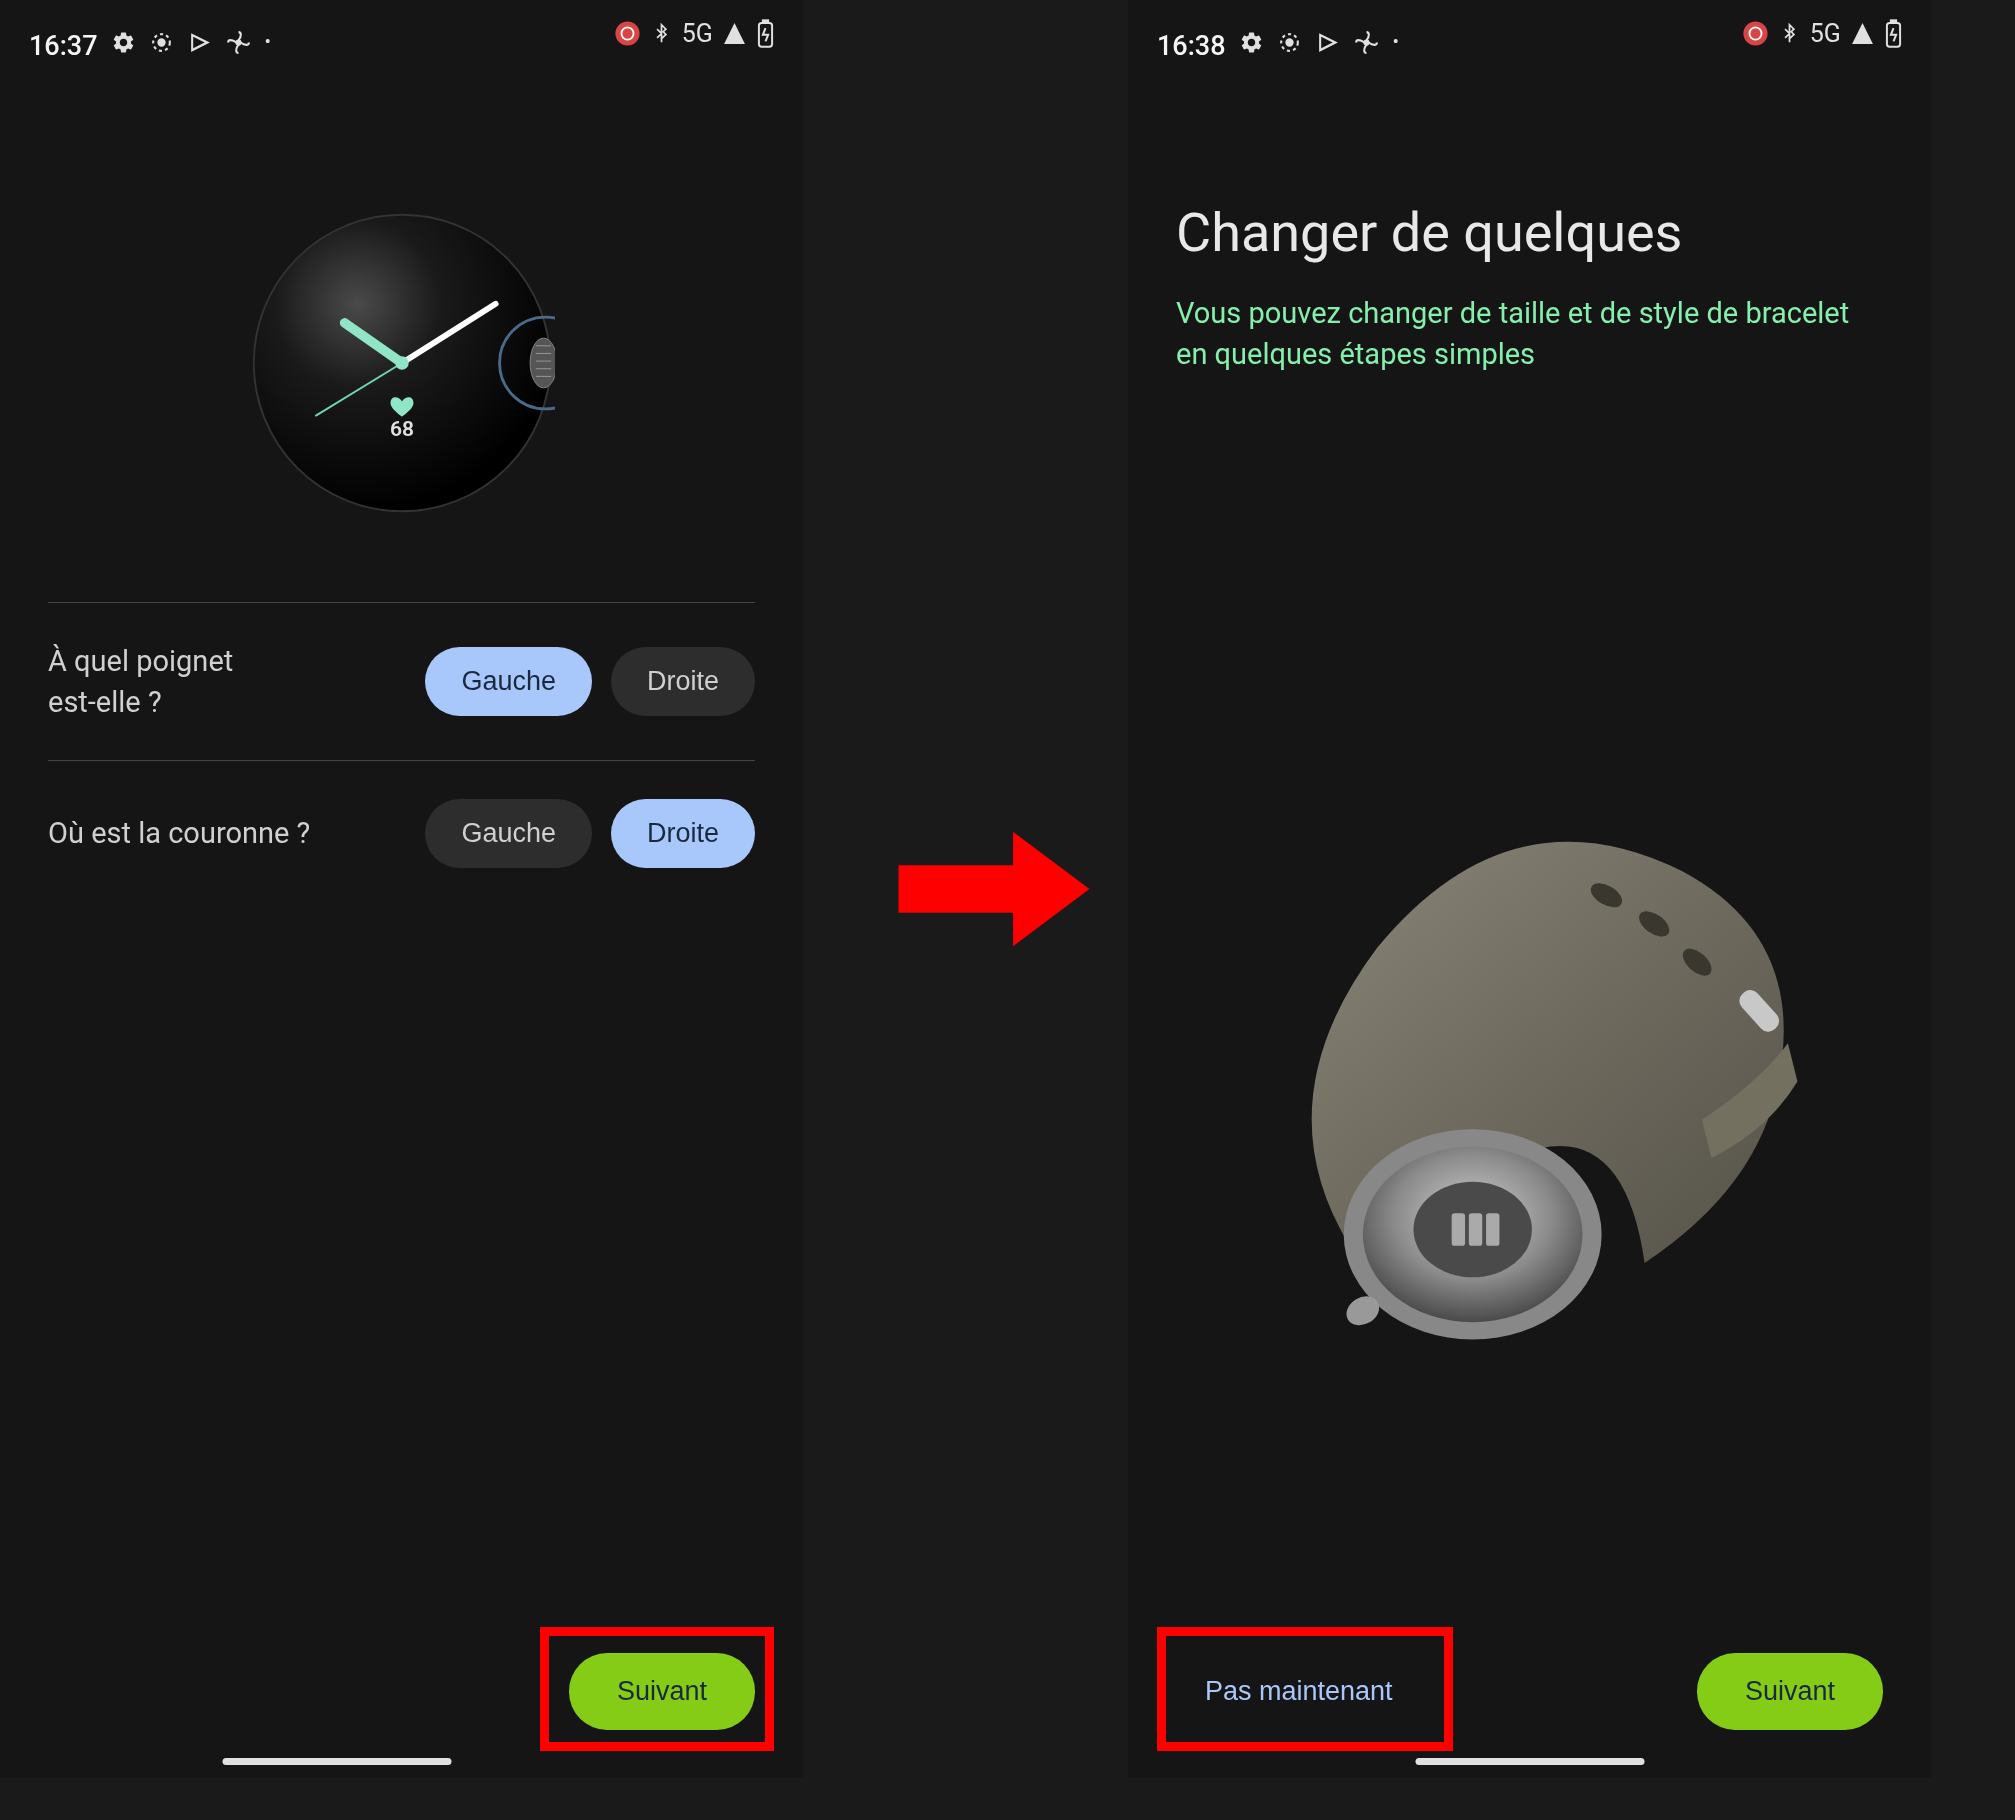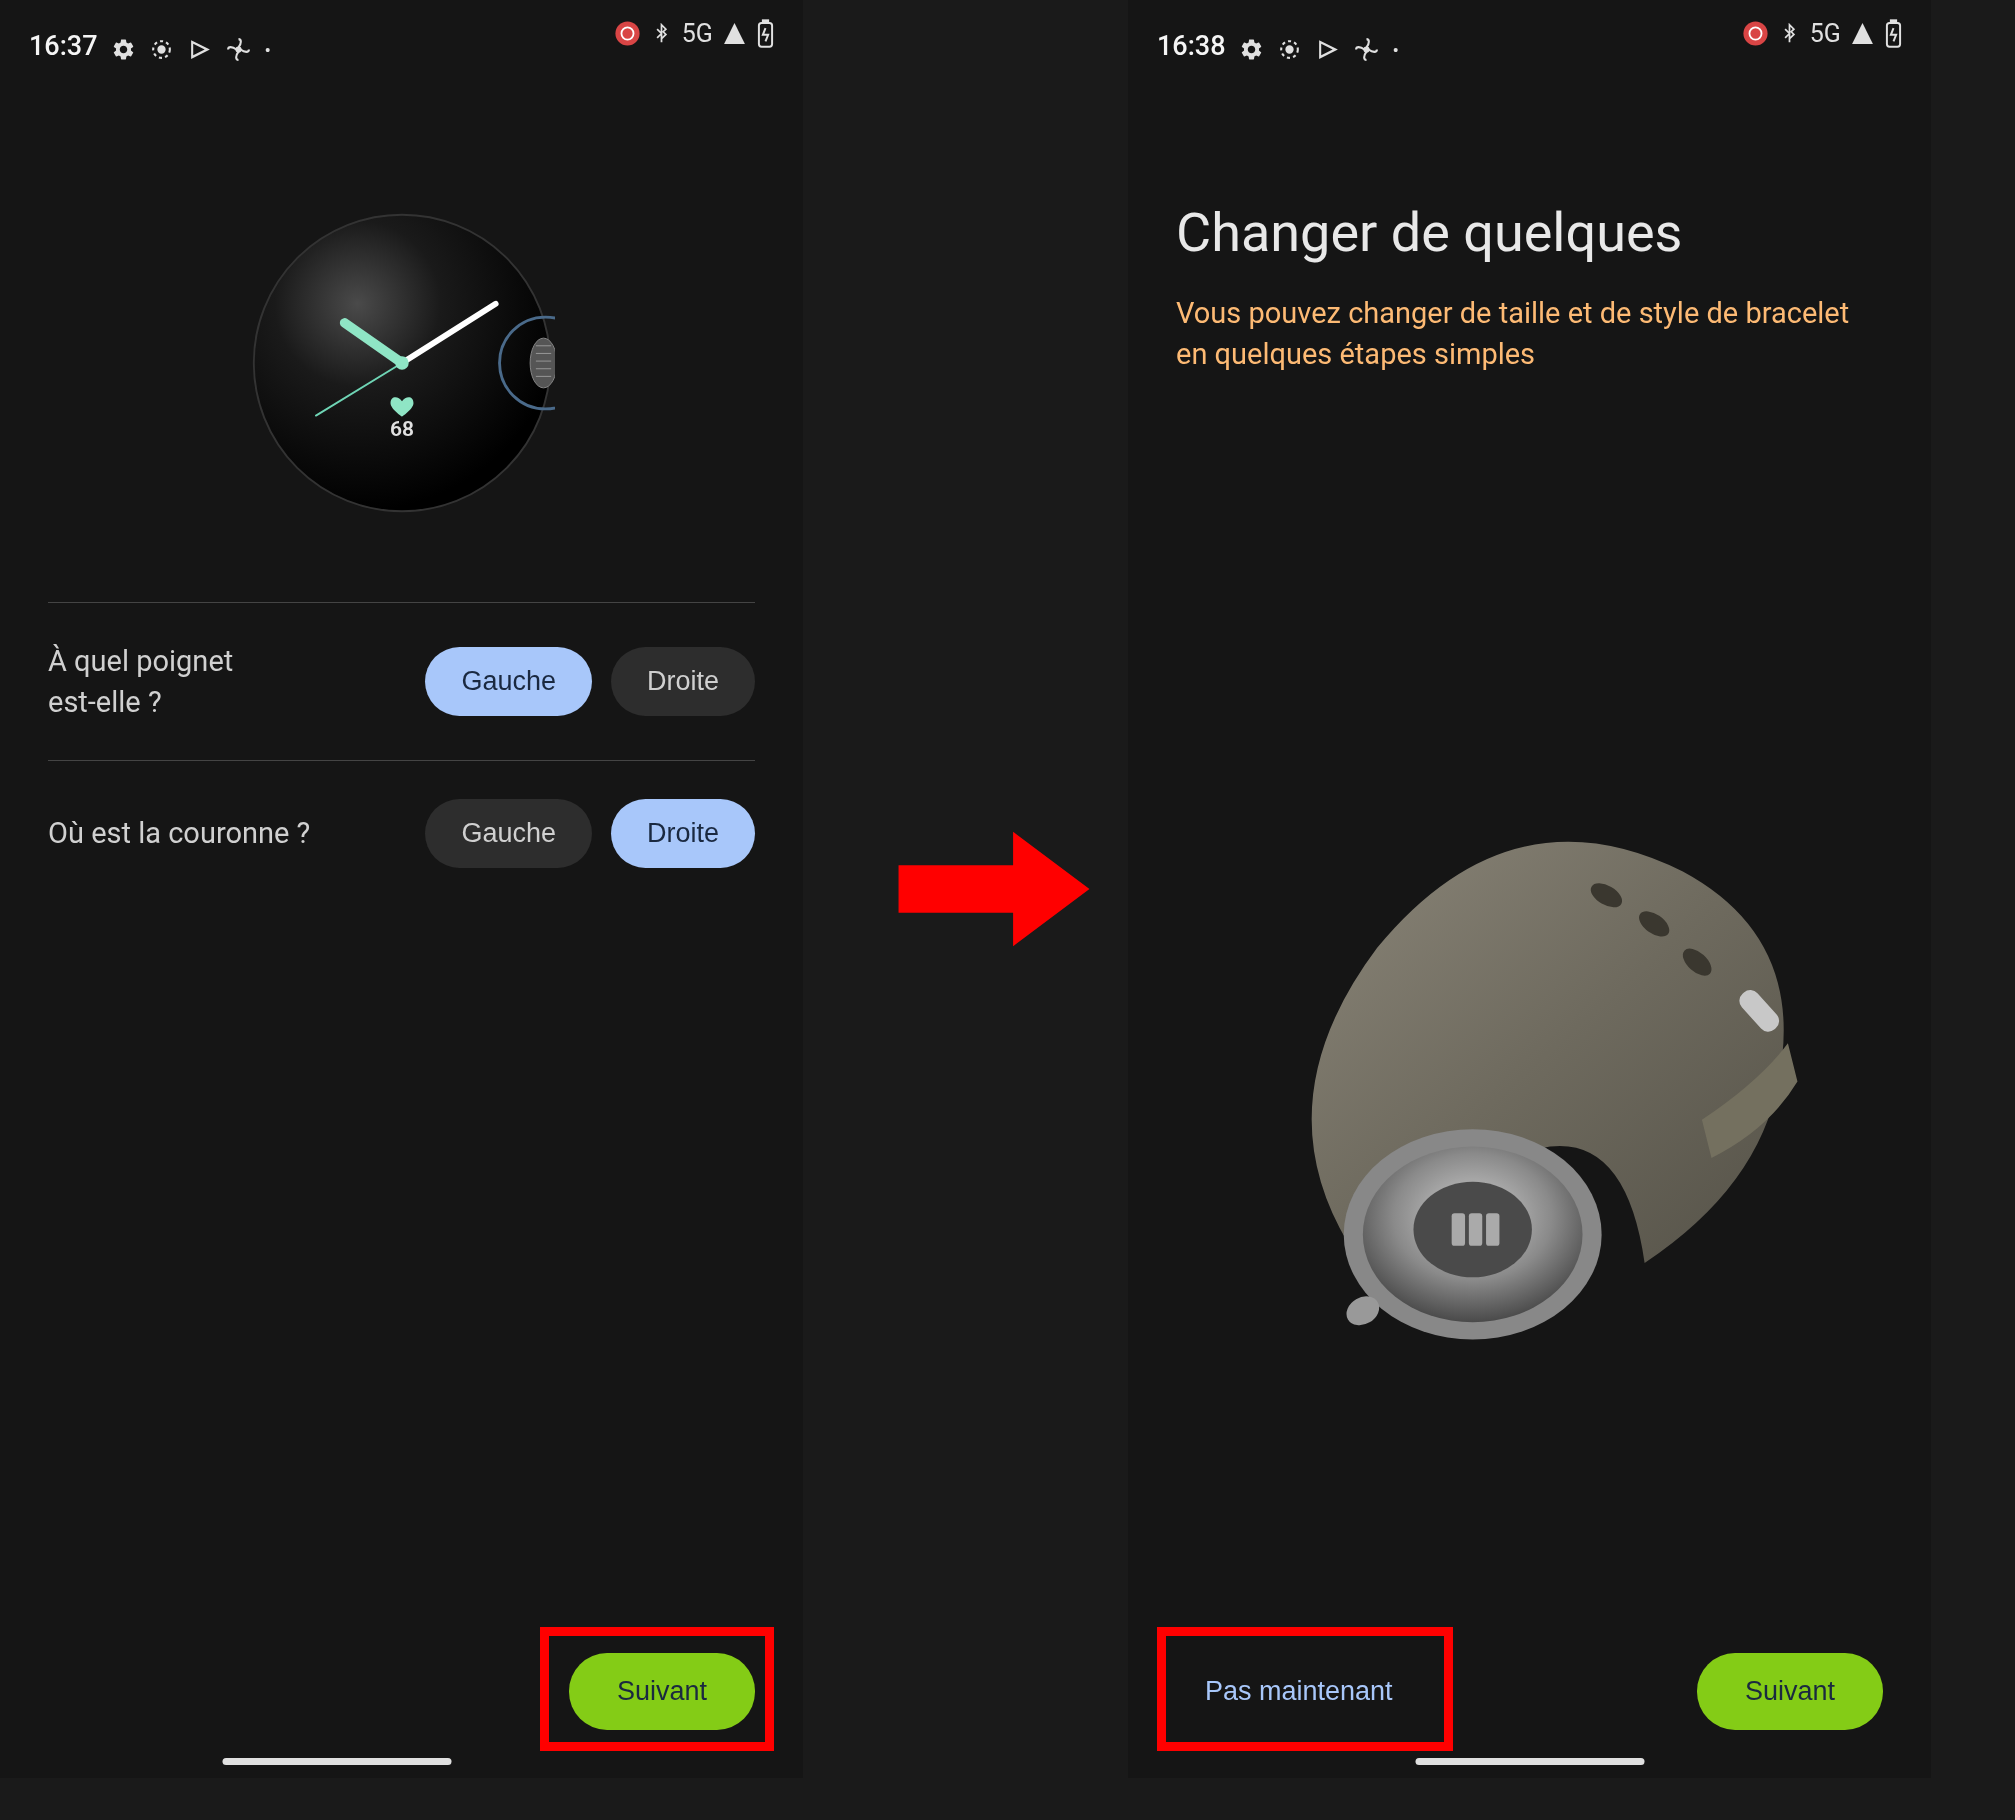--- a/index.html
+++ b/index.html
@@ -29,37 +29,37 @@
       margin-left: 57px;
     }
     .status-bar {
       display: flex;
       justify-content: space-between;
       align-items: center;
       padding: 19px 29px;
       font-size: 27px;
       height: 67px;
     }
-    .status-left { display: flex; align-items: flex-end; gap: 13.4px; margin-top: 24px; }
+    .status-left { display: flex; align-items: flex-start; gap: 13.4px; margin-top: 24px; }
     .status-right { display: flex; align-items: center; gap: 9.6px; }
     .status-time { font-weight: 500; color: #f5f5f5; }
     .icon-svg { display: inline-flex; }
 
     .content {
       padding: 38px 48px 0 48px;
     }
     .page-title {
       font-size: 54px;
       font-weight: 400;
       color: #e8e8e8;
       margin-top: 96px;
     }
     .page-subtitle {
       font-size: 29px;
-      color: #fdba74;
+      color: #86efac;
       margin-top: 29px;
       line-height: 1.4;
     }
 
     .watch-face-container {
       width: 100%;
       display: flex;
       justify-content: center;
       margin-top: 105px;
       position: relative;

